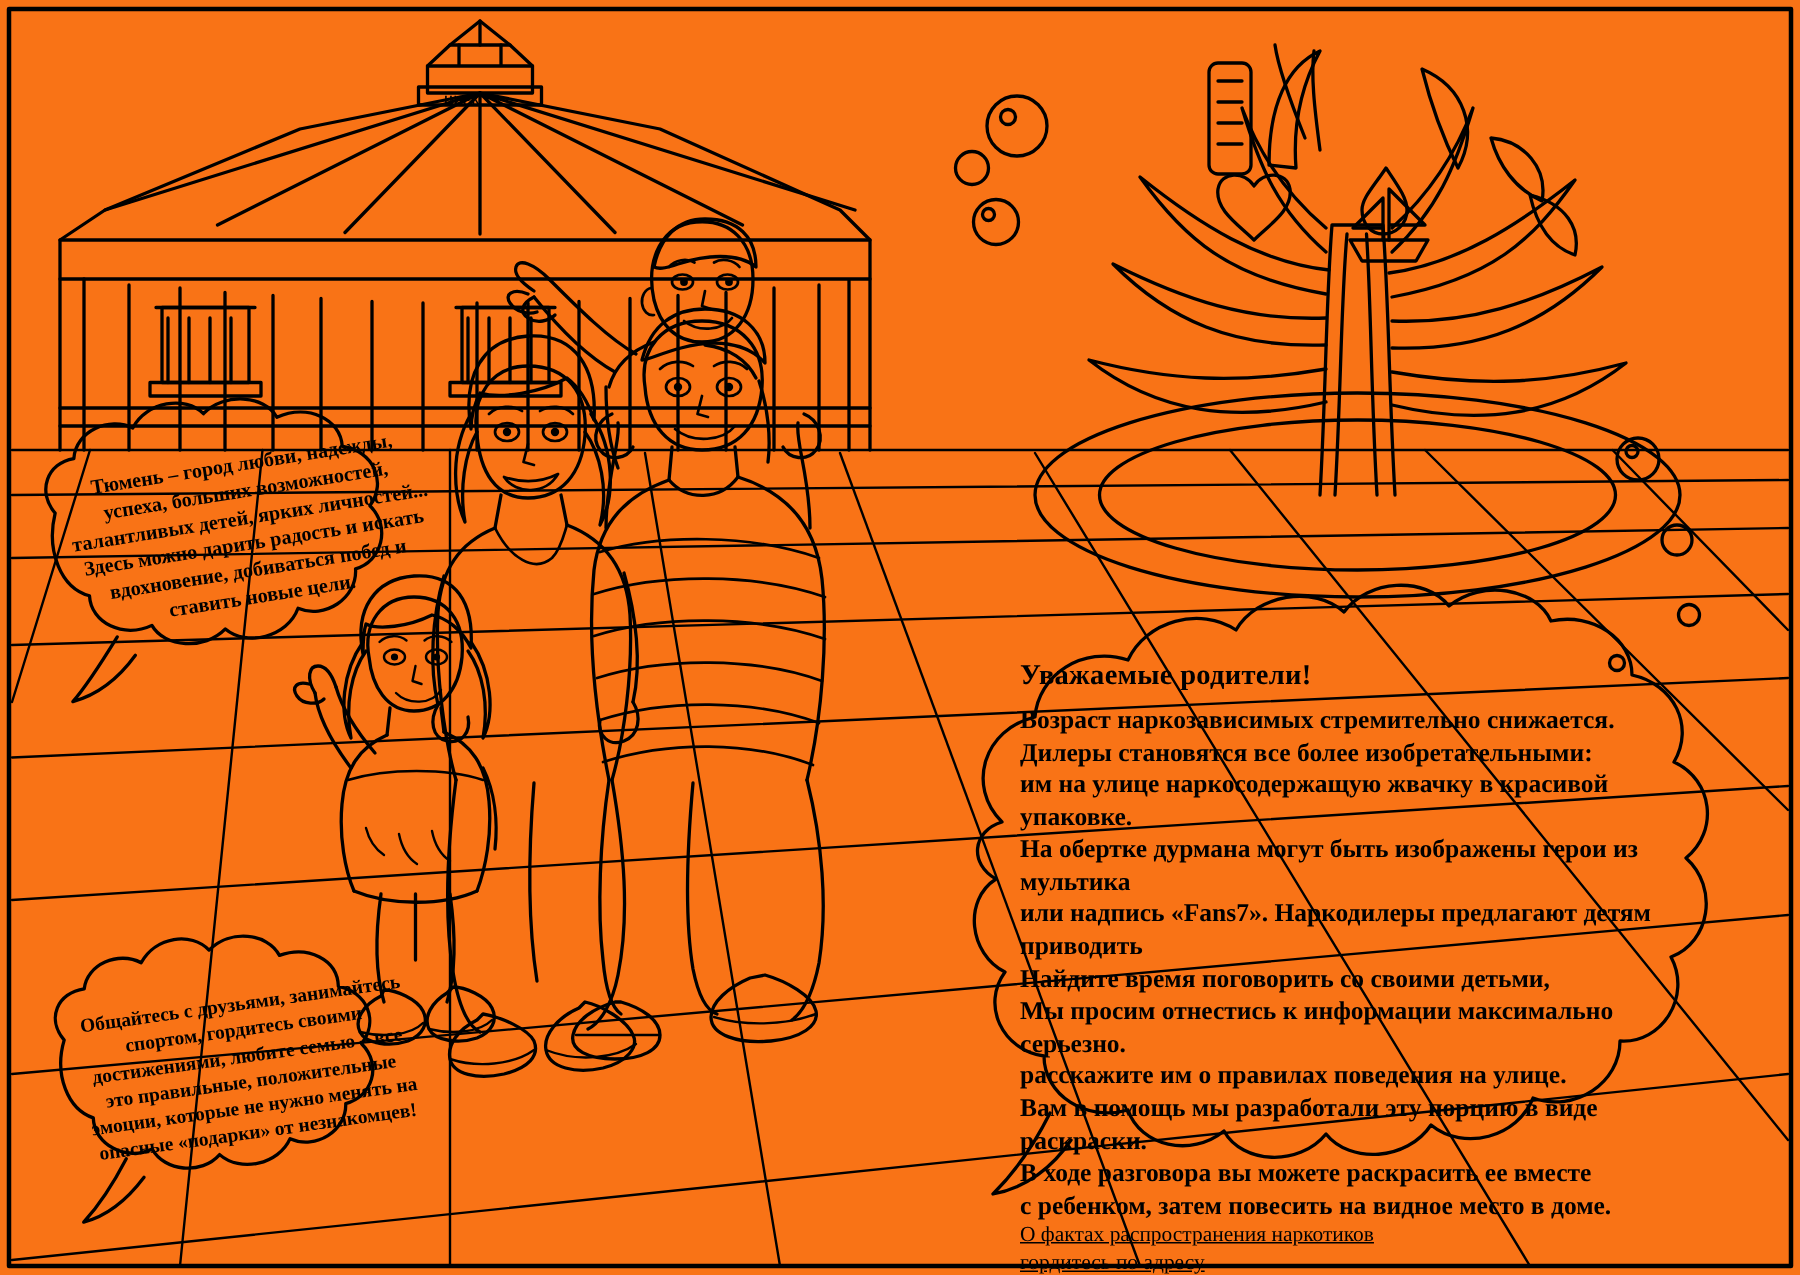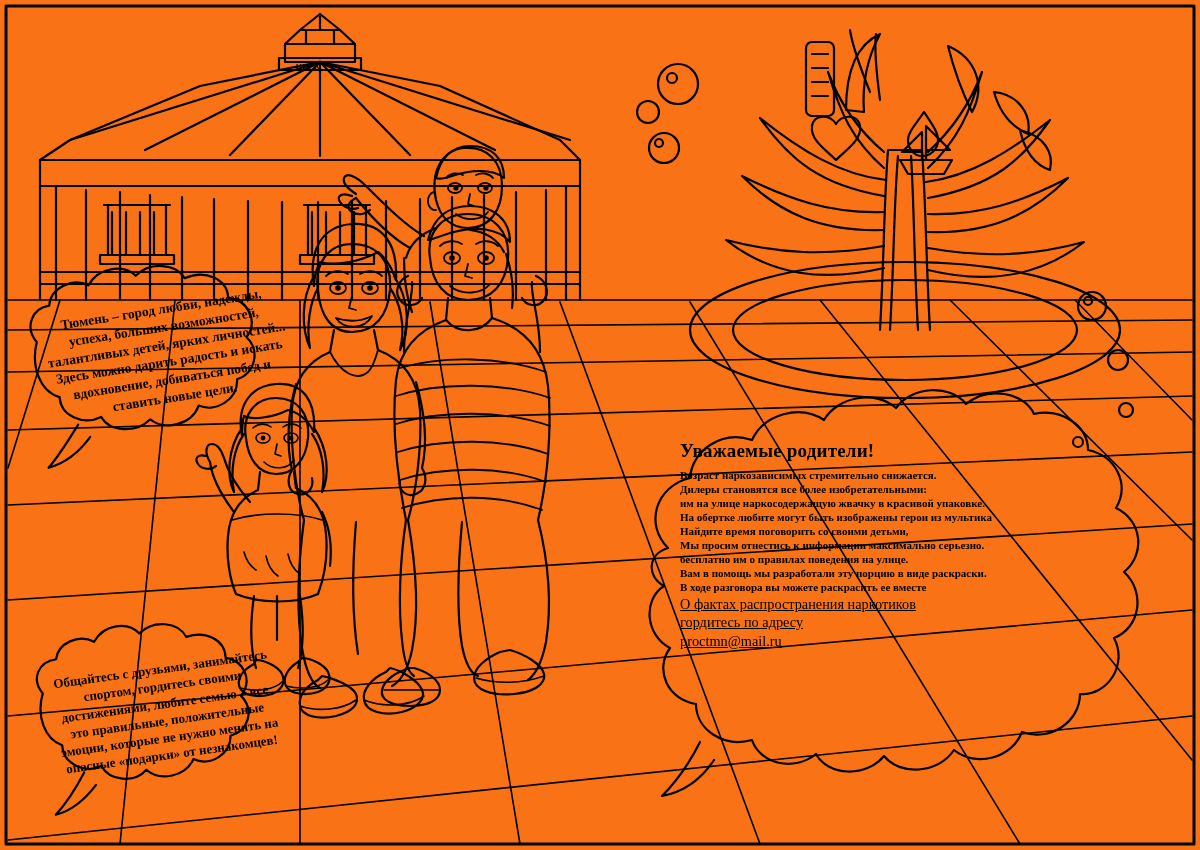--- a/index.html
+++ b/index.html
@@ -60,21 +60,21 @@
     text-align: left;
   }
   #cloud-letter .letter-title {
     font-size: 19px;
     font-weight: 700;
     margin-bottom: 7px;
     letter-spacing: 0.2px;
   }
   #cloud-letter .letter-body p {
     margin: 0;
-    font-size: 11px;
+    font-size: 17px;
     line-height: 1.27;
     font-weight: 700;
   }
   #cloud-letter .letter-footer {
     text-decoration: underline;
   }
   #cloud-letter .letter-footer p {
     margin: 0;
     font-size: 14.3px;
     line-height: 1.3;
@@ -404,26 +404,28 @@
   <div class="txt" id="bubble-city-text">Тюмень – город любви, надежды, успеха, больших возможностей, талантливых детей, ярких личностей... Здесь можно дарить радость и искать  вдохновение, добиваться побед и ставить новые цели.</div>
 
   <div class="txt" id="bubble-friends-text">Общайтесь с друзьями, занимайтесь спортом, гордитесь своими достижениями, любите семью – все это правильные, положительные эмоции, которые не нужно менять на опасные «подарки» от незнакомцев!</div>
 
   <div class="txt" id="cloud-letter">
     <div class="letter-title">Уважаемые родители!</div>
     <div class="letter-body">
       <p>Возраст наркозависимых стремительно снижается.</p>
       <p>Дилеры становятся все более изобретательными:</p>
       <p>им на улице наркосодержащую жвачку в красивой упаковке.</p>
-      <p>На обертке любите могут быть изображены  герои из мультика</p>
+      <p>На обертке дурмана могут быть изображены  герои из мультика</p>
+      <p>или надпись «Fans7». Наркодилеры предлагают детям приводить</p>
       <p>Найдите время поговорить со своими детьми,</p>
       <p>Мы просим отнестись к информации максимально серьезно.</p>
-      <p>бесплатно им о правилах поведения на улице.</p>
+      <p>расскажите им о правилах поведения на улице.</p>
       <p>Вам в помощь мы разработали эту порцию в виде  раскраски.</p>
       <p>В ходе разговора вы можете раскрасить  ее  вместе</p>
+      <p>с ребенком, затем повесить на видное место в доме.</p>
     </div>
     <div class="letter-footer">
       <p>О фактах распространения наркотиков</p>
       <p>гордитесь по адресу</p>
       <p class="email">proctmn@mail.ru</p>
     </div>
   </div>
 
 </div>
 

